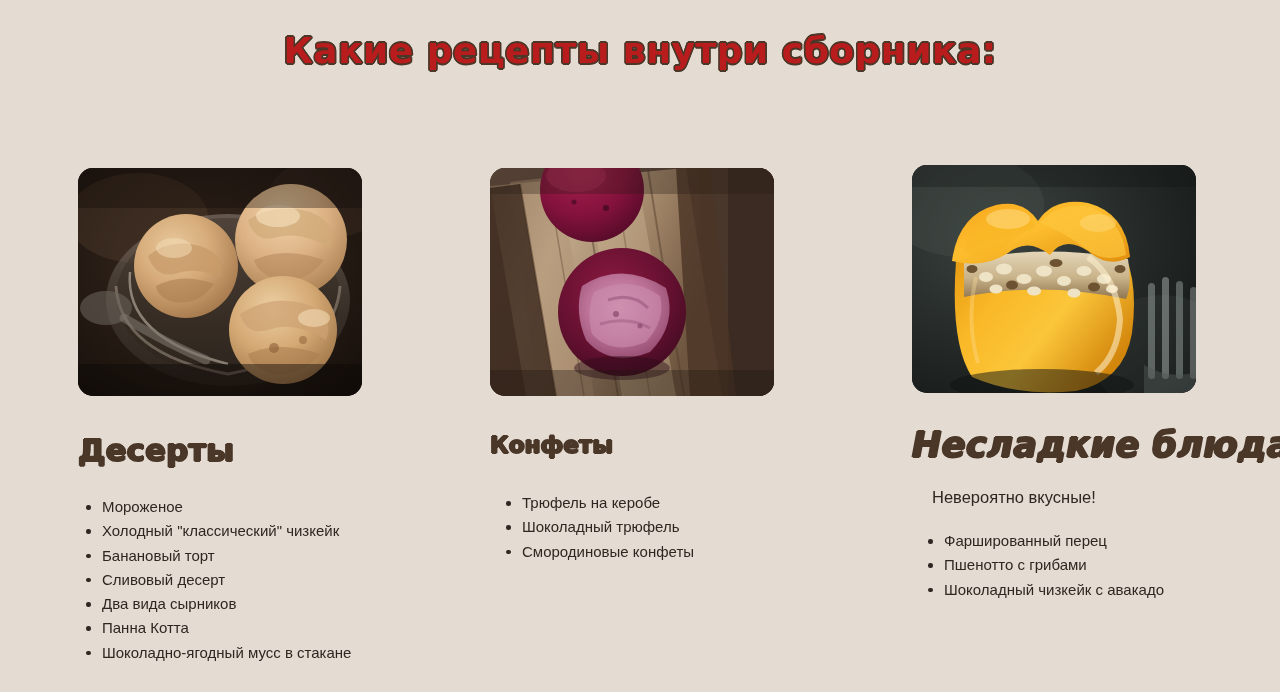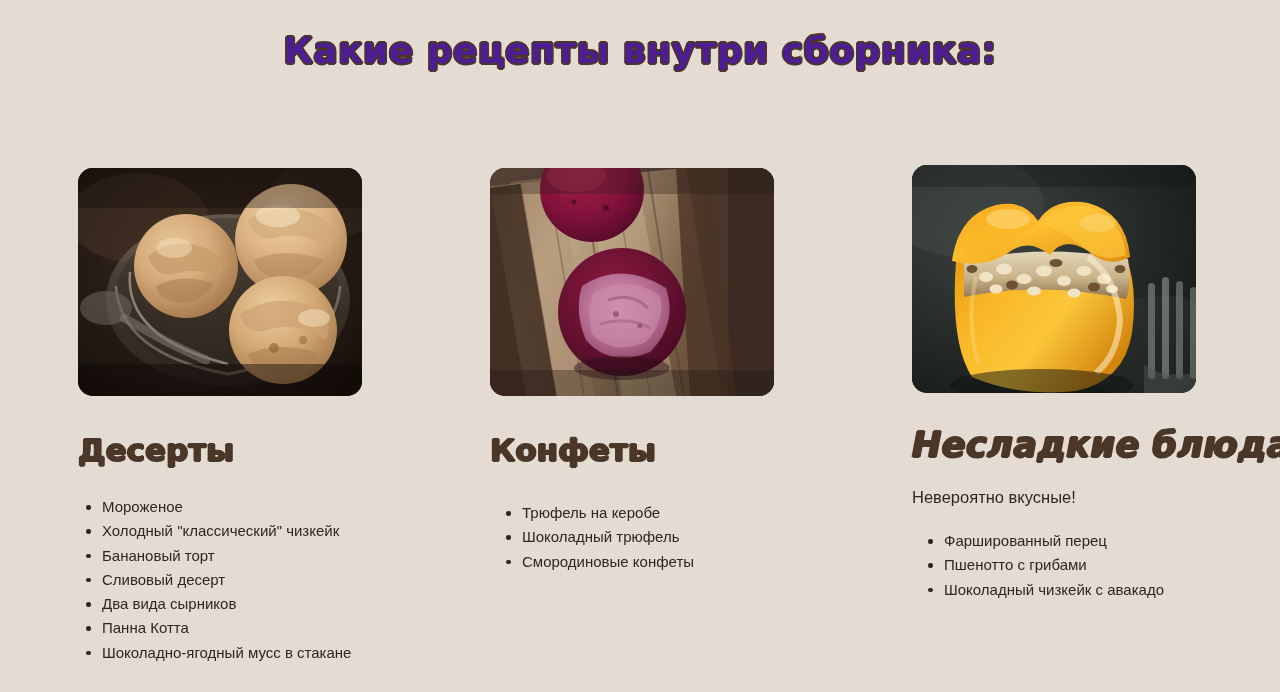--- a/index.html
+++ b/index.html
@@ -18,21 +18,21 @@
 
   
   .page-title {
     position:absolute;
     top:30px; left:0; width:1280px;
     text-align:center;
     font-family:"DejaVu Sans", sans-serif;
     font-weight:700;
     font-size:36px;
     letter-spacing:0.5px;
-    color:#4c1d95;
+    color:#b91c1c;
     text-shadow:
        1.6px 0 0 #4a3728, -1.6px 0 0 #4a3728,
        0 1.6px 0 #4a3728, 0 -1.6px 0 #4a3728,
        1.2px 1.2px 0 #4a3728, -1.2px 1.2px 0 #4a3728,
        1.2px -1.2px 0 #4a3728, -1.2px -1.2px 0 #4a3728;
     white-space:nowrap;
   }
 
   
   .columns { position:absolute; top:0; left:0; width:1280px; height:572px; }
@@ -55,41 +55,41 @@
   .photo svg { display:block; width:100%; height:100%; }
 
   
   .col-heading {
     font-family:"DejaVu Sans", sans-serif;
     font-weight:700;
     color:#4a3728;
     white-space:nowrap;
   }
   .col-1 .col-heading { font-size:31px; margin-top:36px; }
-  .col-2 .col-heading { font-size:31px; margin-top:36px; }
+  .col-2 .col-heading { font-size:23px; margin-top:36px; }
   .col-3 .col-heading {
     font-size:35px; margin-top:32px;
     font-style:italic;
     letter-spacing:0.5px;
     text-shadow:
        1.2px 0 0 #4a3728, -1.2px 0 0 #4a3728,
        0 1.2px 0 #4a3728, 0 -1.2px 0 #4a3728;
   }
   .col-1 .col-heading, .col-2 .col-heading {
     text-shadow:
        1.1px 0 0 #4a3728, -1.1px 0 0 #4a3728,
        0 1.1px 0 #4a3728, 0 -1.1px 0 #4a3728;
   }
 
   
   .intro-line {
     font-size:16.5px;
     color:#2f2621;
     margin-top:23px;
-    margin-left:0;
+    margin-left:20px;
   }
 
   
   .recipe-list { list-style:none; }
   .col-1 .recipe-list { margin-top:27px; margin-left:6px; }
   .col-2 .recipe-list { margin-top:33px; margin-left:14px; }
   .col-3 .recipe-list { margin-top:22px; margin-left:14px; }
 
   .recipe-list li {
     position:relative;

